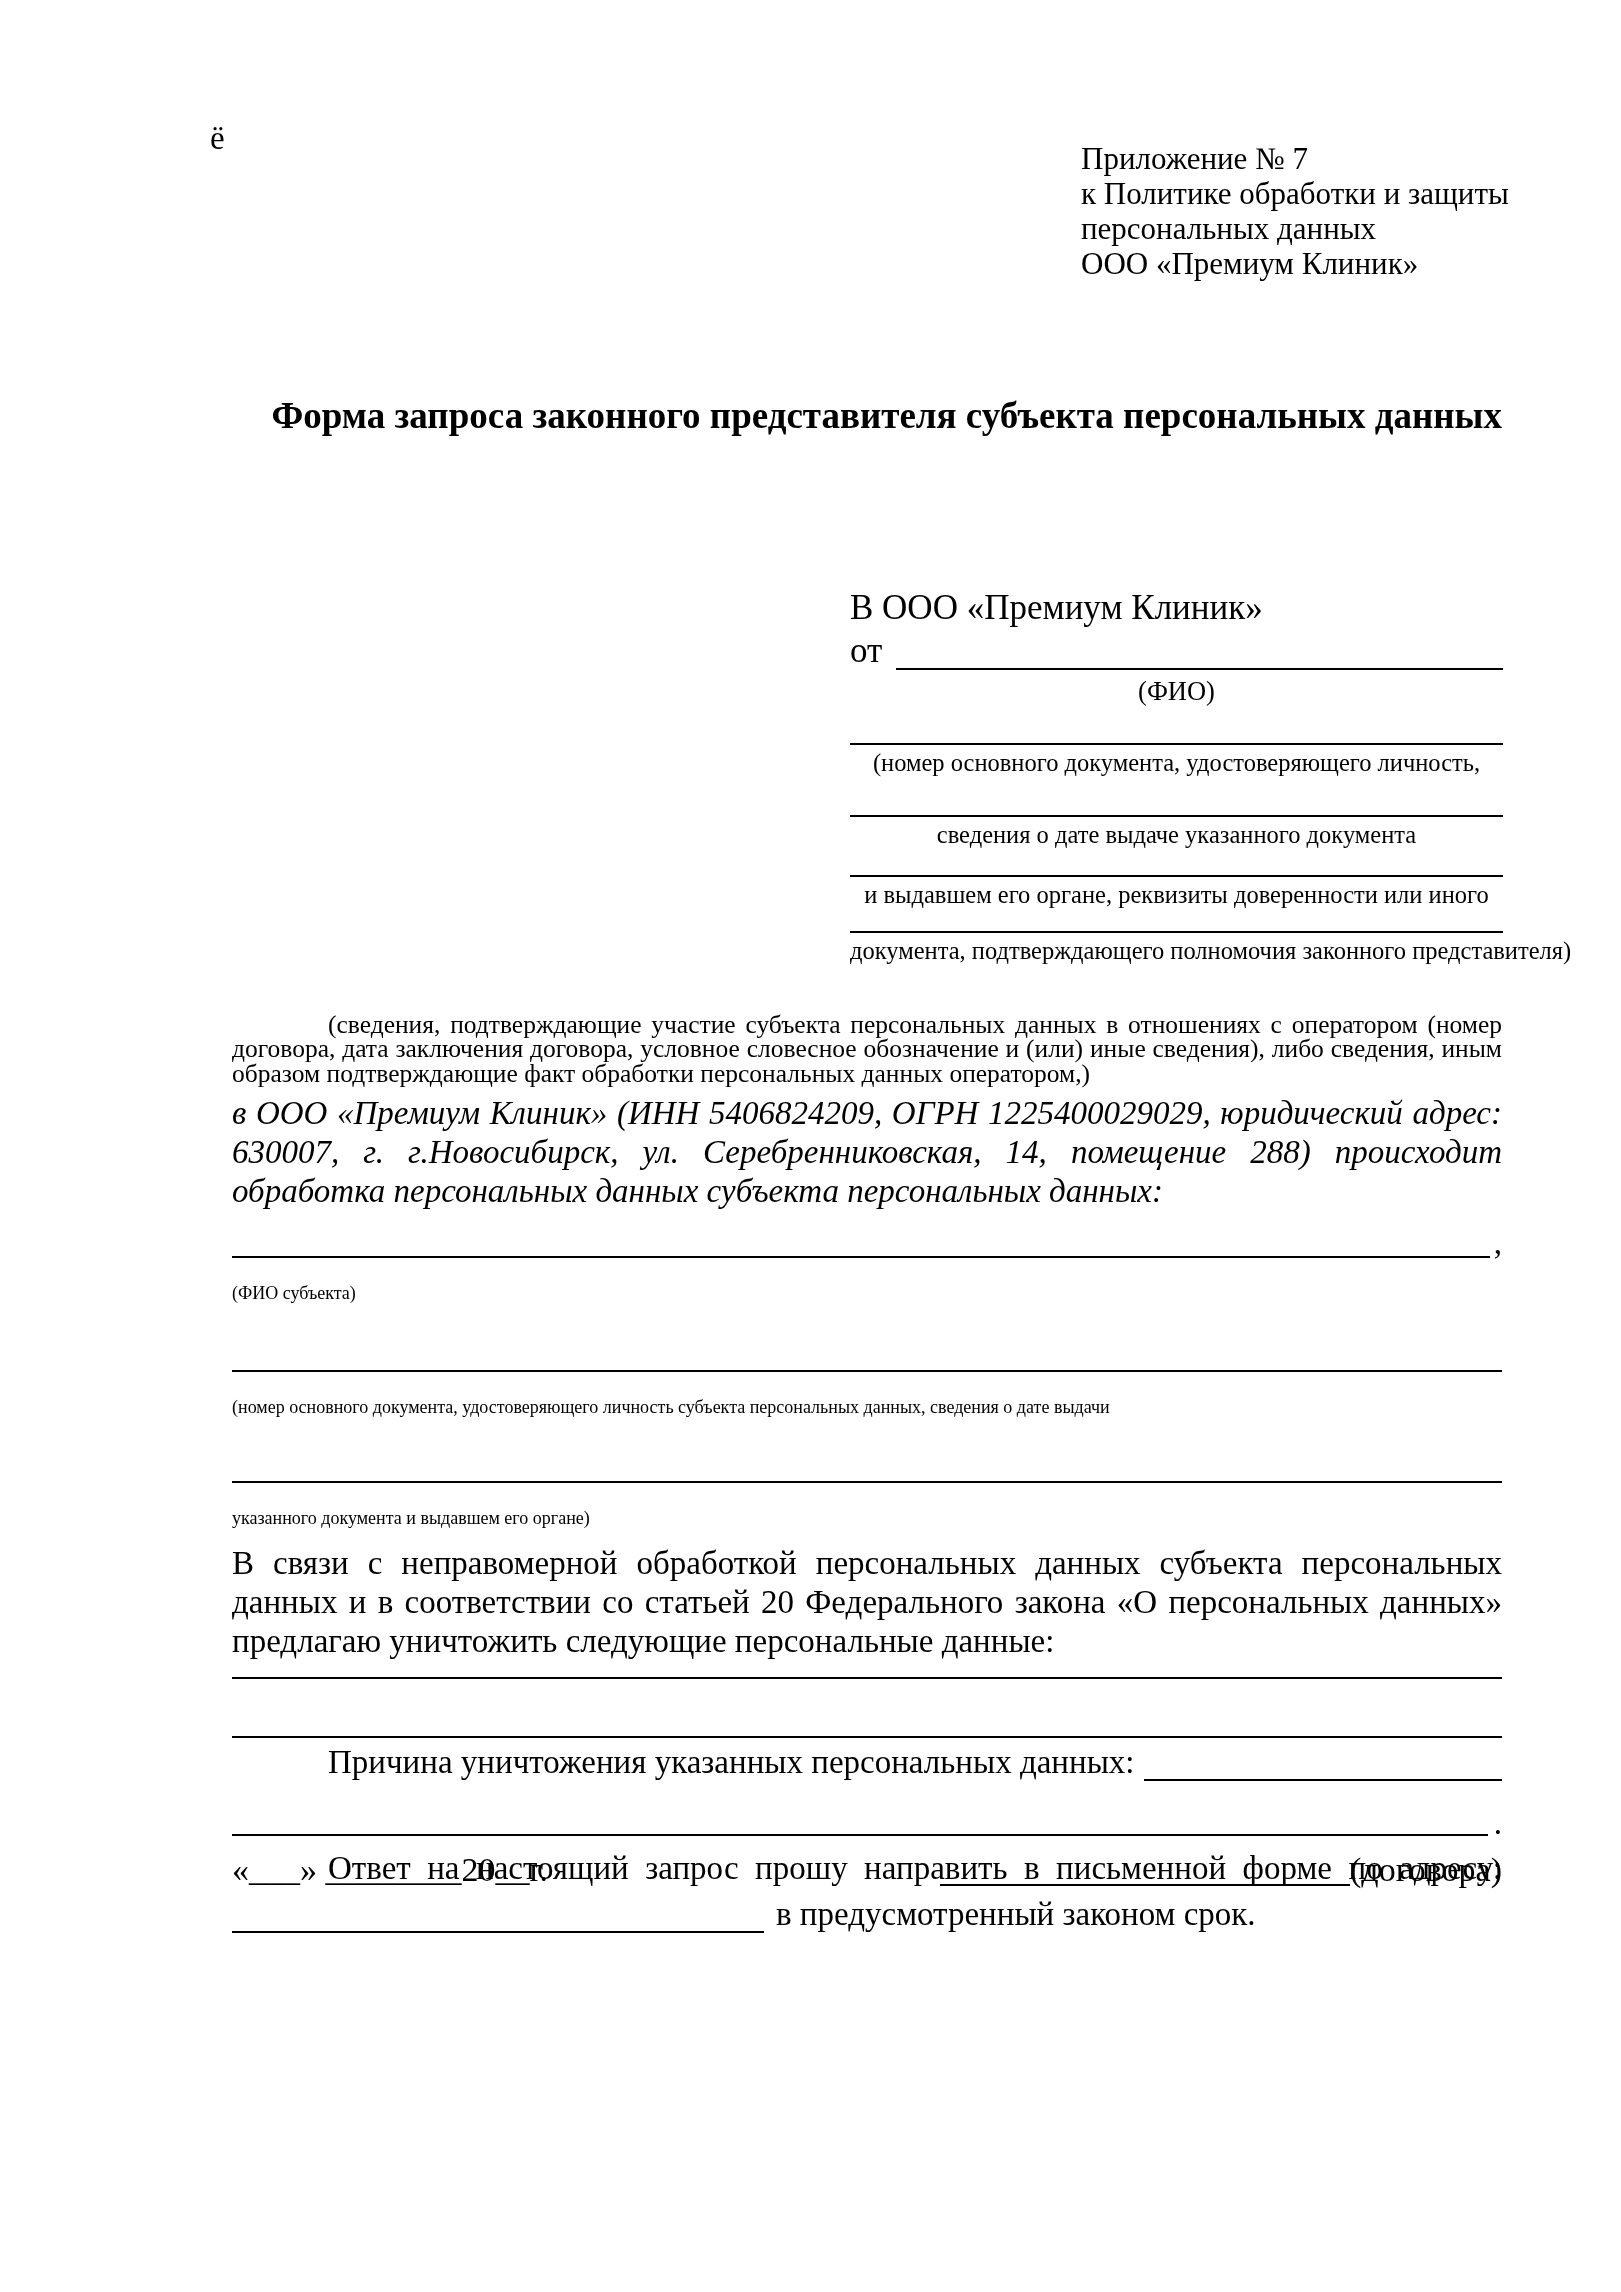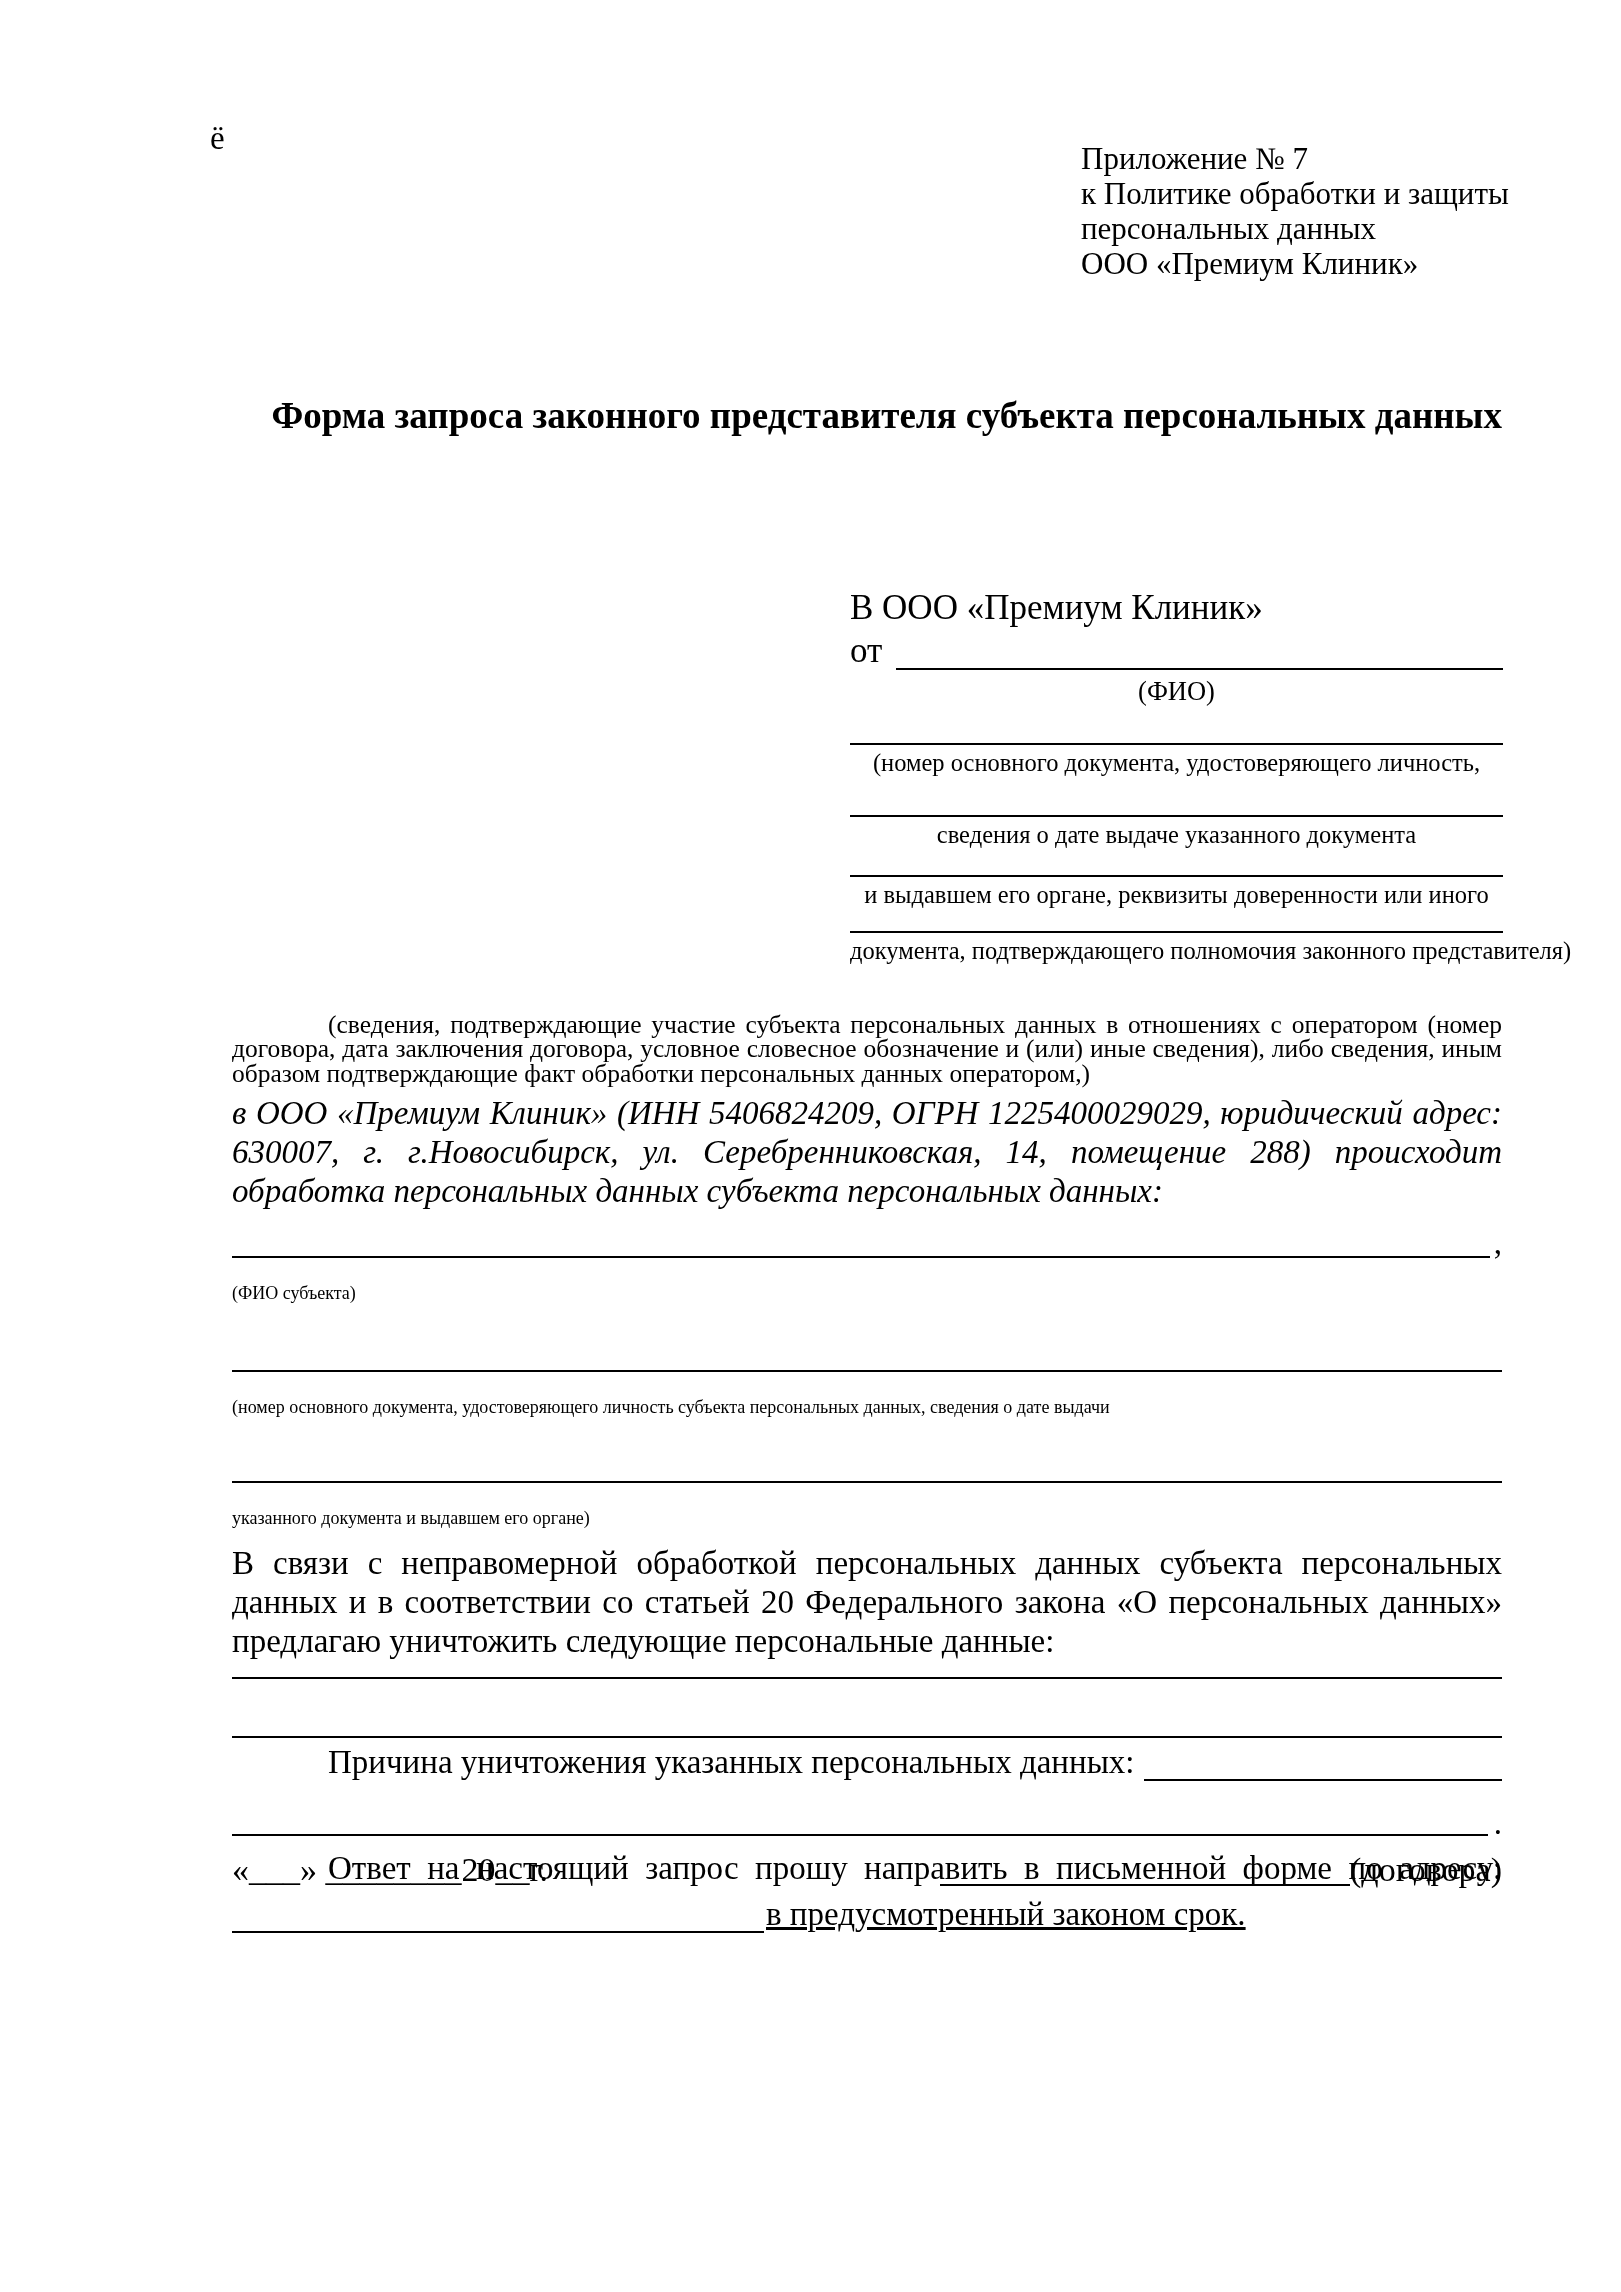--- a/index.html
+++ b/index.html
@@ -42,21 +42,21 @@
   .blank2{margin-top:57px;border-bottom:2.9px solid #000;height:0;}
   .row-reason{margin-top:8.8px;height:36px;}
   .row-reason .label{white-space:nowrap;padding-left:96px;}
   .row-reason .fill{margin-left:9.8px;margin-bottom:1px;}
   .row-period{margin-top:23.5px;height:31px;}
   .row-period .lead{border-bottom:2.9px solid #000;height:0;flex:1;margin-bottom:1px;}
   .row-period .tail{margin-left:5.9px;line-height:27.4px;}
   .reply-line{margin-top:11.8px;text-align:justify;text-align-last:justify;text-indent:96px;}
   .row-replytail{margin-top:6.9px;height:39px;}
   .row-replytail .lead{width:532px;border-bottom:2.9px solid #000;height:0;margin-bottom:1px;}
-  .row-replytail .tail{margin-left:2px;text-decoration:underline;}
+  .row-replytail .tail{margin-left:12px;}
   
   #footer{left:232px;top:1851px;width:1270px;display:flex;align-items:flex-end;justify-content:space-between;font-size:34px;}
   .sig{display:flex;align-items:flex-end;}
   .sig-line{width:410px;border-bottom:2.9px solid #000;height:0;margin-bottom:2.9px;}
 </style>
 </head>
 <body>
 
 <div class="abs" id="ye">ё</div>
 

